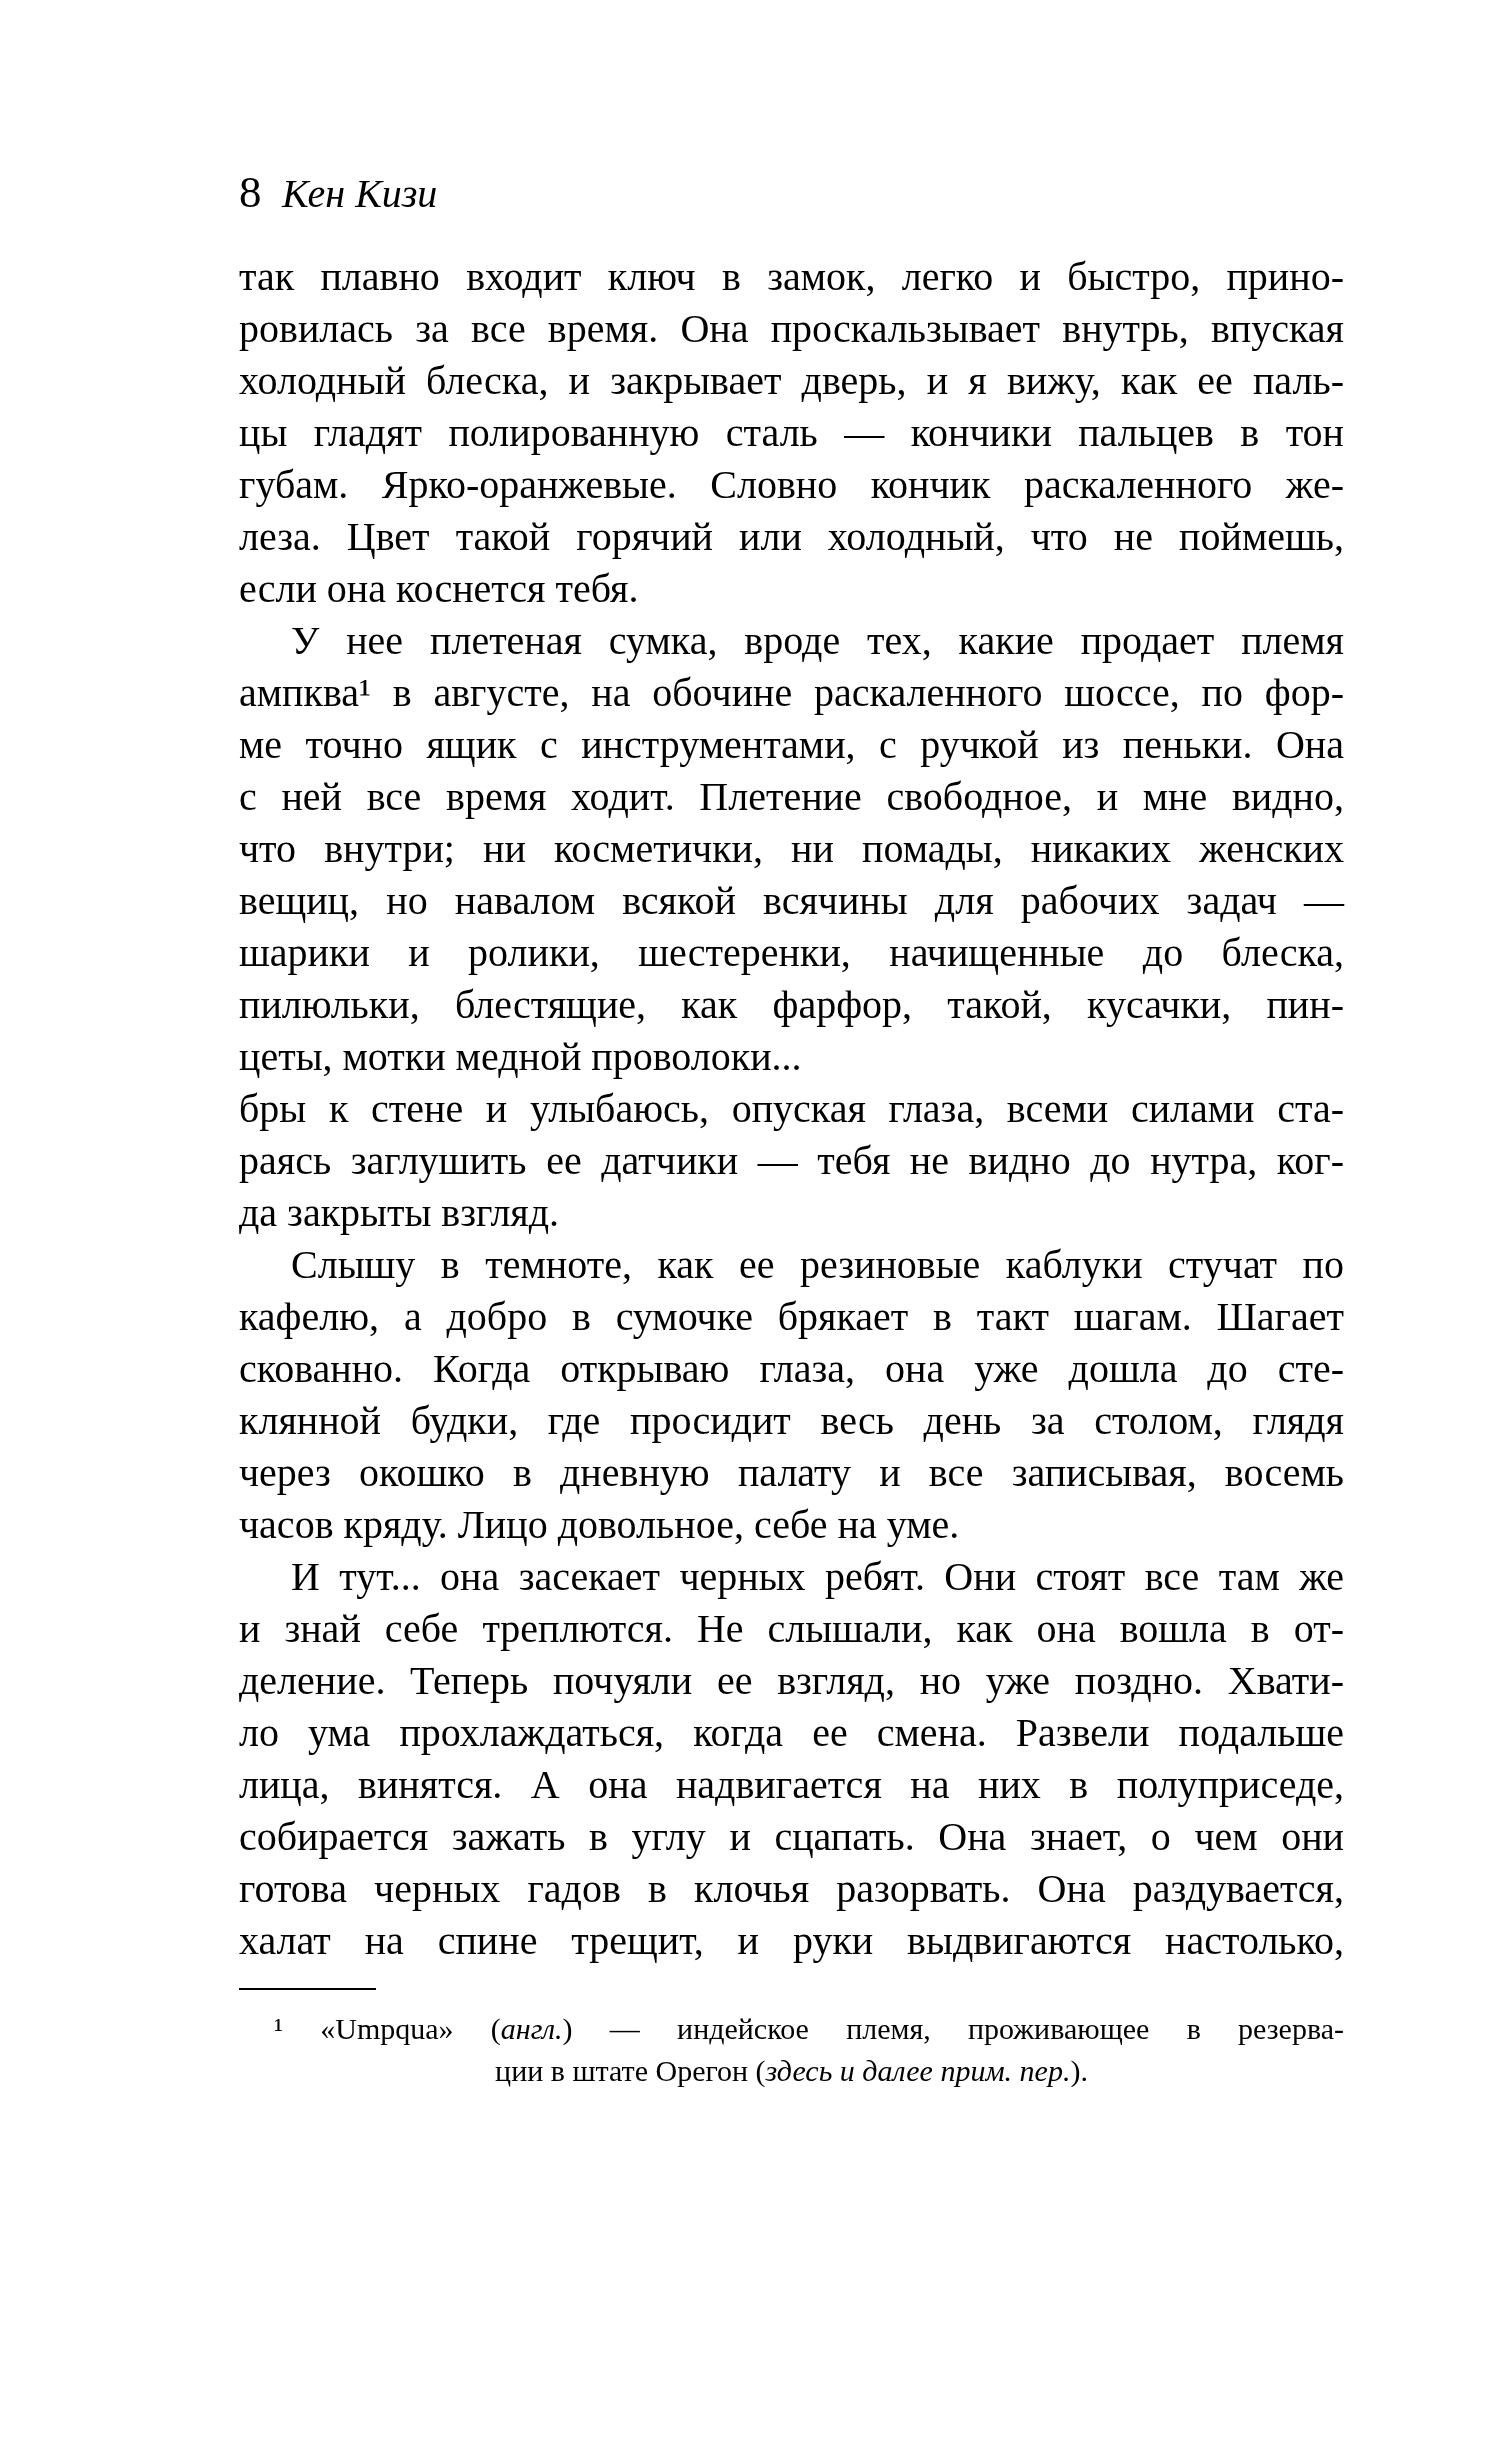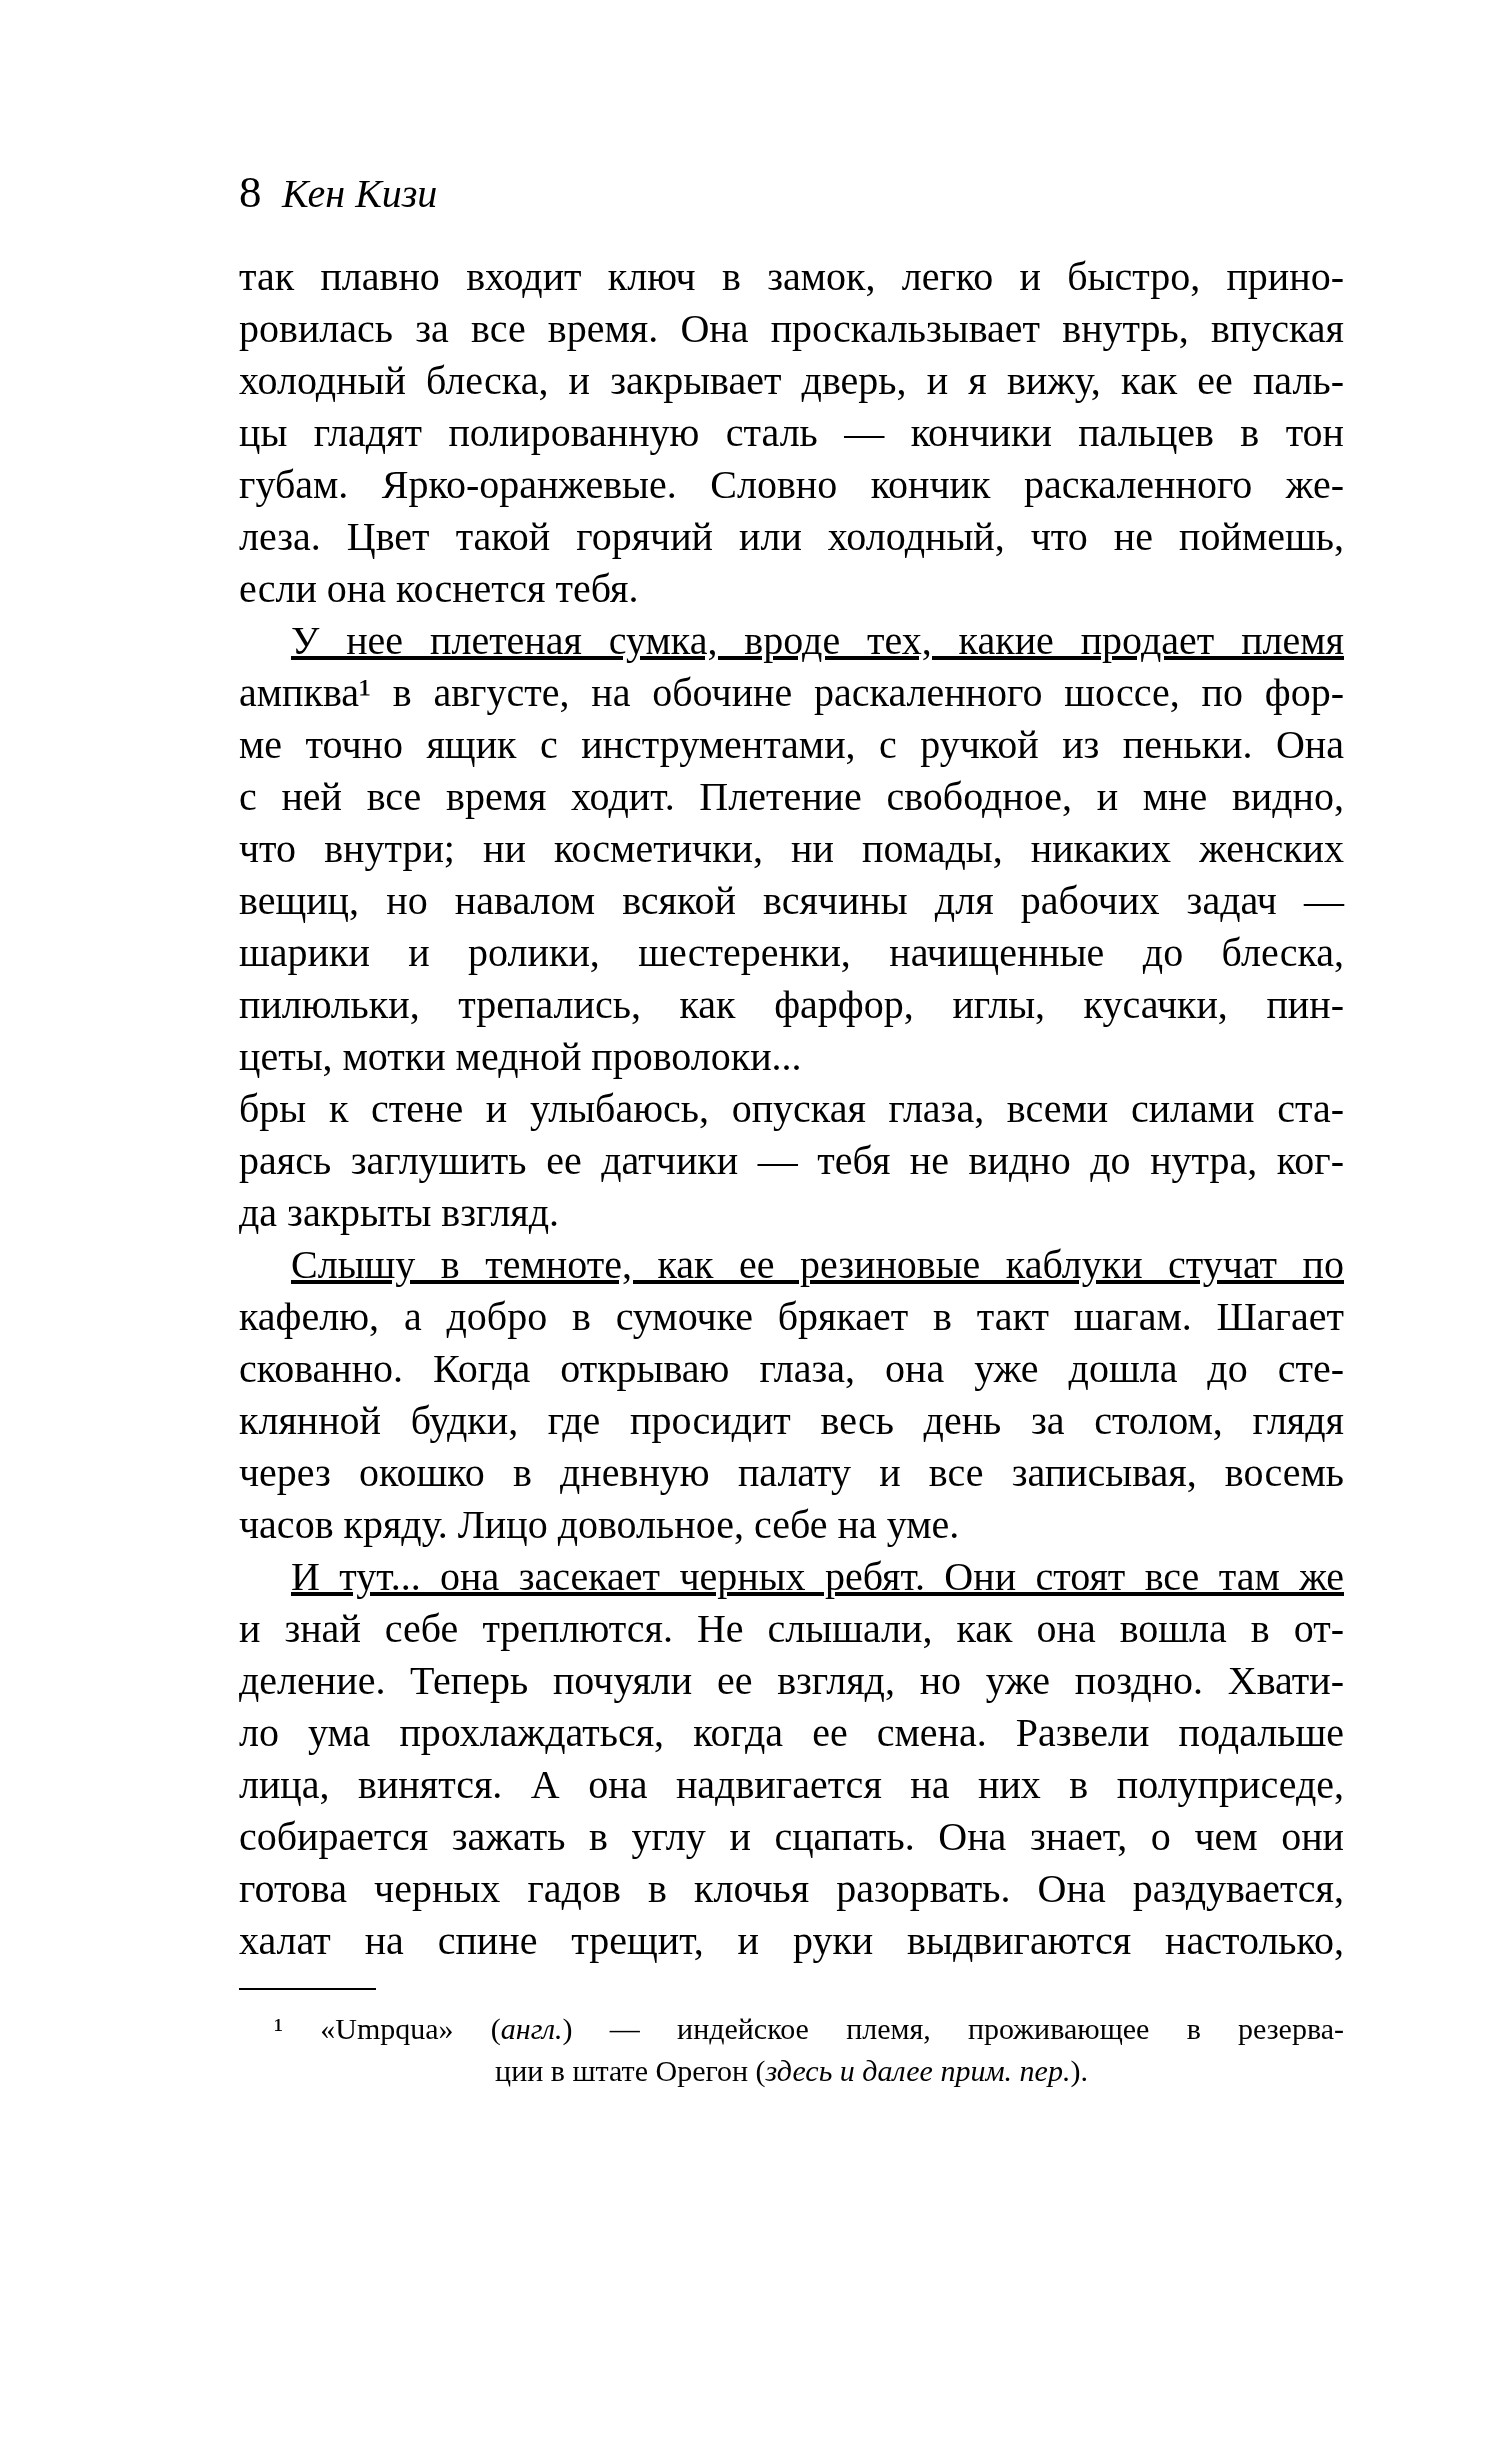--- a/index.html
+++ b/index.html
@@ -44,21 +44,20 @@
   .ln {
     text-align: justify;
     text-align-last: justify;
     white-space: normal;
   }
   .ln.pl {            
     text-align-last: left;
   }
   .ln.ind {           
     text-indent: 52px;
-    text-decoration: underline;
   }
   
   .footer { margin-top: 20.5px; }
   .fn-rule {
     width: 137px;
     height: 2.7px;
     background: #000000;
   }
   .footnote {
     margin-top: 18px;
@@ -98,21 +97,21 @@
     </div>
 
     <div class="para">
       <div class="ln ind">У нее плетеная сумка, вроде тех, какие продает племя</div>
       <div class="ln">ампква¹ в августе, на обочине раскаленного шоссе, по фор-</div>
       <div class="ln">ме точно ящик с инструментами, с ручкой из пеньки. Она</div>
       <div class="ln">с ней все время ходит. Плетение свободное, и мне видно,</div>
       <div class="ln">что внутри; ни косметички, ни помады, никаких женских</div>
       <div class="ln">вещиц, но навалом всякой всячины для рабочих задач —</div>
       <div class="ln">шарики и ролики, шестеренки, начищенные до блеска,</div>
-      <div class="ln">пилюльки, трепались, как фарфор, иглы, кусачки, пин-</div>
+      <div class="ln">пилюльки, блестящие, как фарфор, такой, кусачки, пин-</div>
       <div class="ln pl">цеты, мотки медной проволоки...</div>
     </div>
 
     <div class="para">
       <div class="ln">бры к стене и улыбаюсь, опуская глаза, всеми силами ста-</div>
       <div class="ln">раясь заглушить ее датчики — тебя не видно до нутра, ког-</div>
       <div class="ln pl">да закрыты взгляд.</div>
     </div>
 
     <div class="para">

